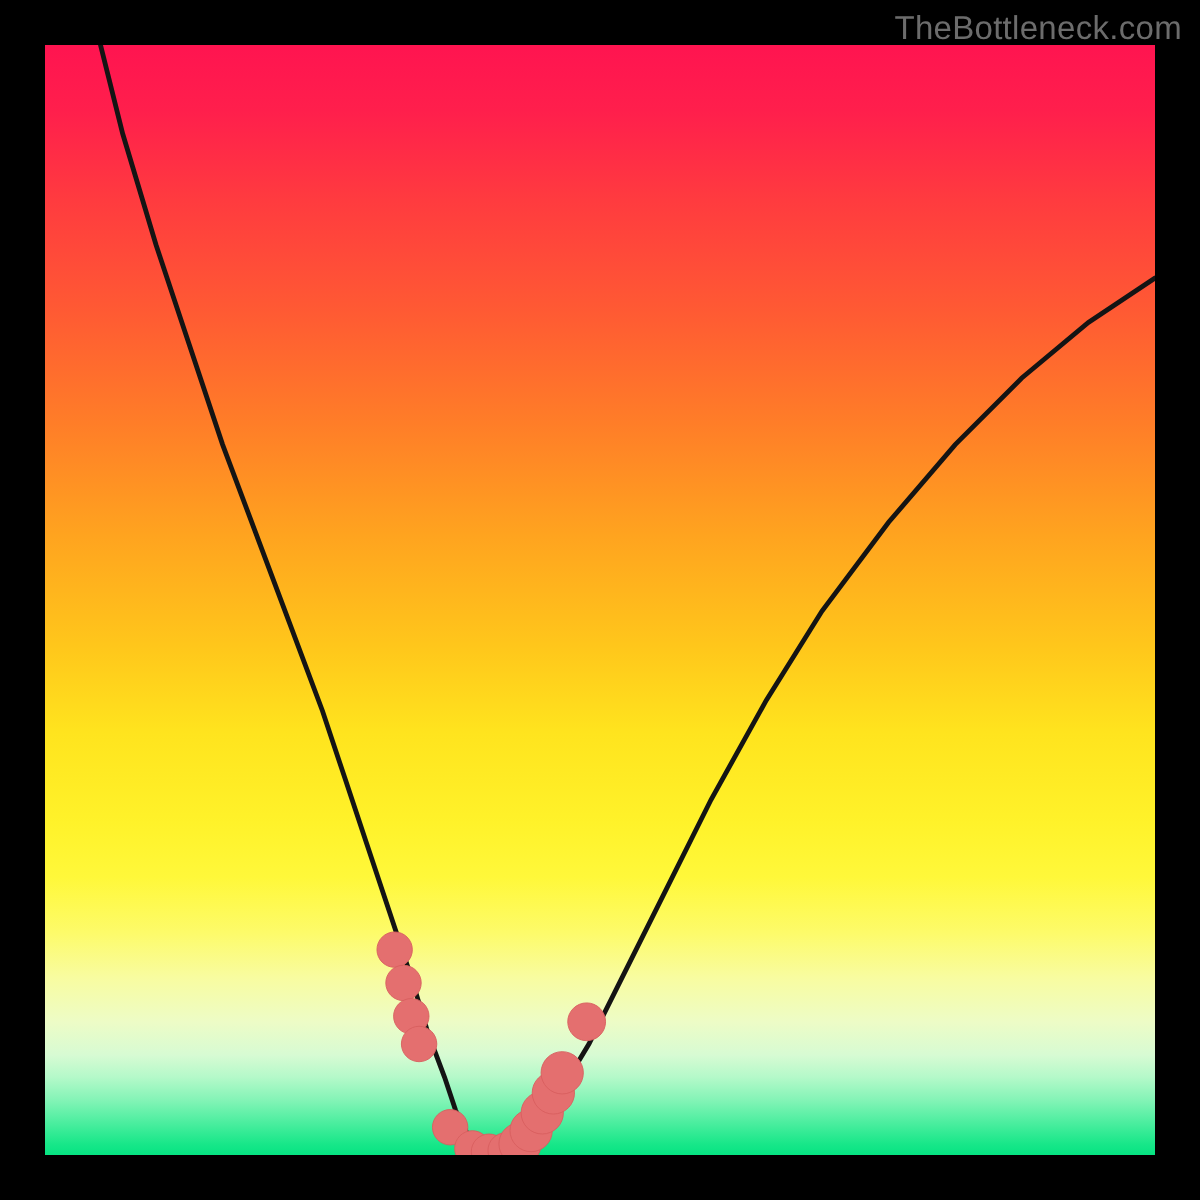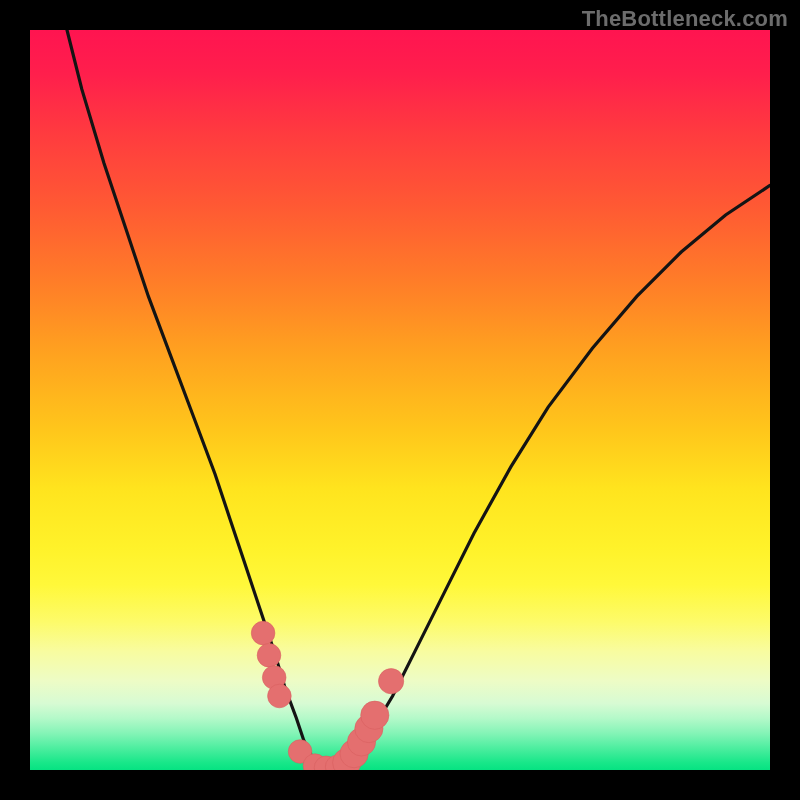--- a/index.html
+++ b/index.html
@@ -46,21 +46,21 @@
       #06e382 100%
     );
   }
   .watermark {
     position: absolute;
     top: 6px;
     right: 12px;
     color: #6c6c6c;
     font-size: 22px;
     letter-spacing: 0.2px;
-    font-weight: 700;
+    font-weight: 400;
   }
   svg.curve {
     position: absolute;
     left: 0;
     top: 0;
     width: 740px;
     height: 740px;
   }
 </style>
 </head>

